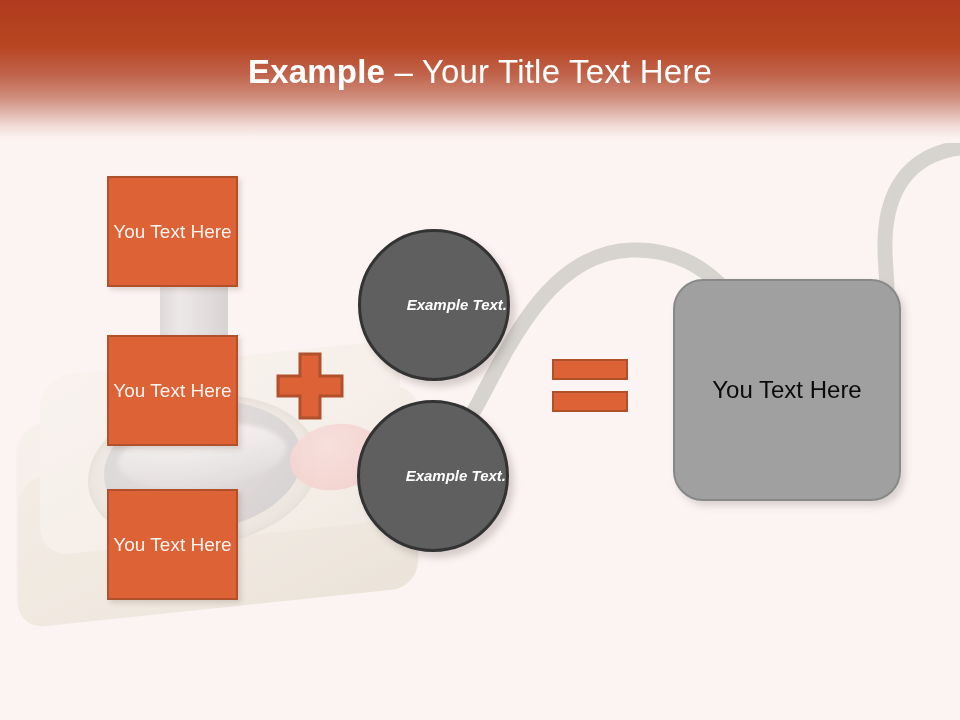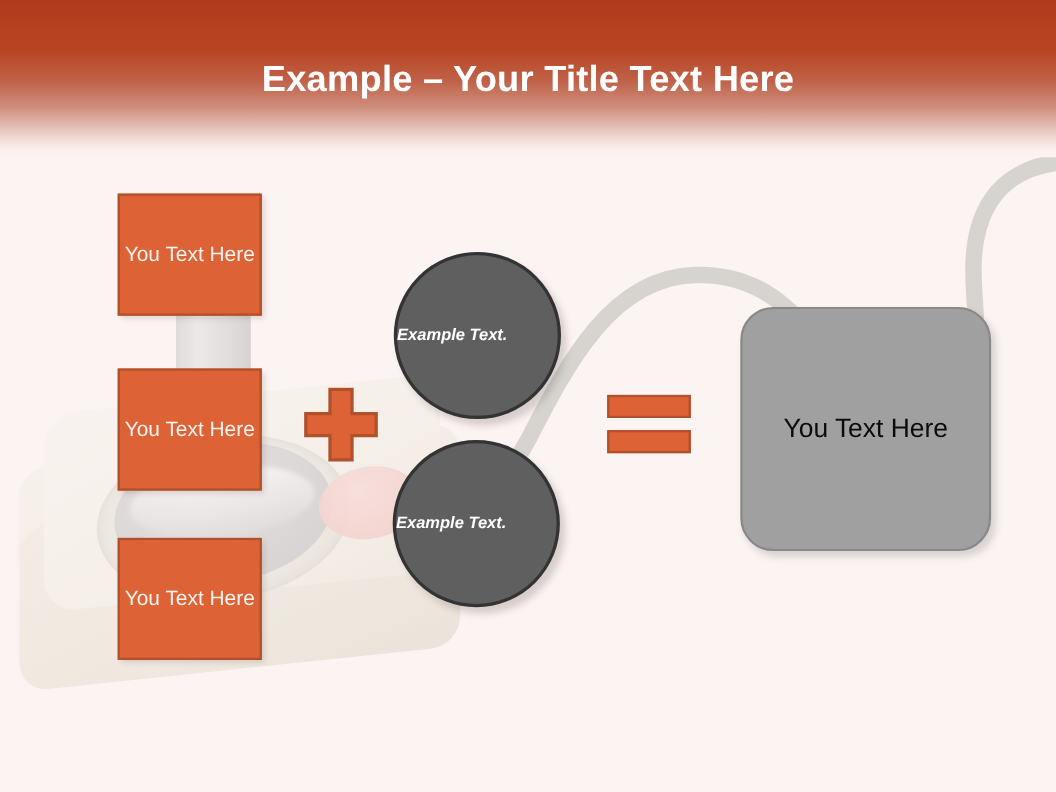--- a/index.html
+++ b/index.html
@@ -39,21 +39,21 @@
     top: 52px;
     width: 960px;
     text-align: center;
     color: #FFFFFF;
     font-size: 33px;
     line-height: 40px;
     letter-spacing: .2px;
     white-space: nowrap;
   }
   #title .bold { font-weight: bold; }
-  #title .rest { font-weight: bold; margin-top: 44px; }
+  #title .rest { font-weight: normal; margin-top: 44px; }
 
   
   #photo {
     position: absolute;
     left: 0; top: 140px;
     width: 960px; height: 580px;
     overflow: hidden;
     pointer-events: none;
   }
   .js-base {
@@ -172,21 +172,21 @@
   .circle {
     position: absolute;
     width: 152px;
     height: 152px;
     border-radius: 50%;
     background: #5F5F5F;
     border: 3px solid #333333;
     box-sizing: border-box;
     display: flex;
     align-items: center;
-    justify-content: flex-start;
+    justify-content: flex-end;
     color: #FFFFFF;
     font-size: 15px;
     line-height: 22px;
     font-weight: bold;
     font-style: italic;
     text-align: center;
     box-shadow: 5px 6px 7px rgba(120,105,100,.28);
   }
   #circle-1 { left: 358px; top: 229px; }
   #circle-2 { left: 357px; top: 400px; }

